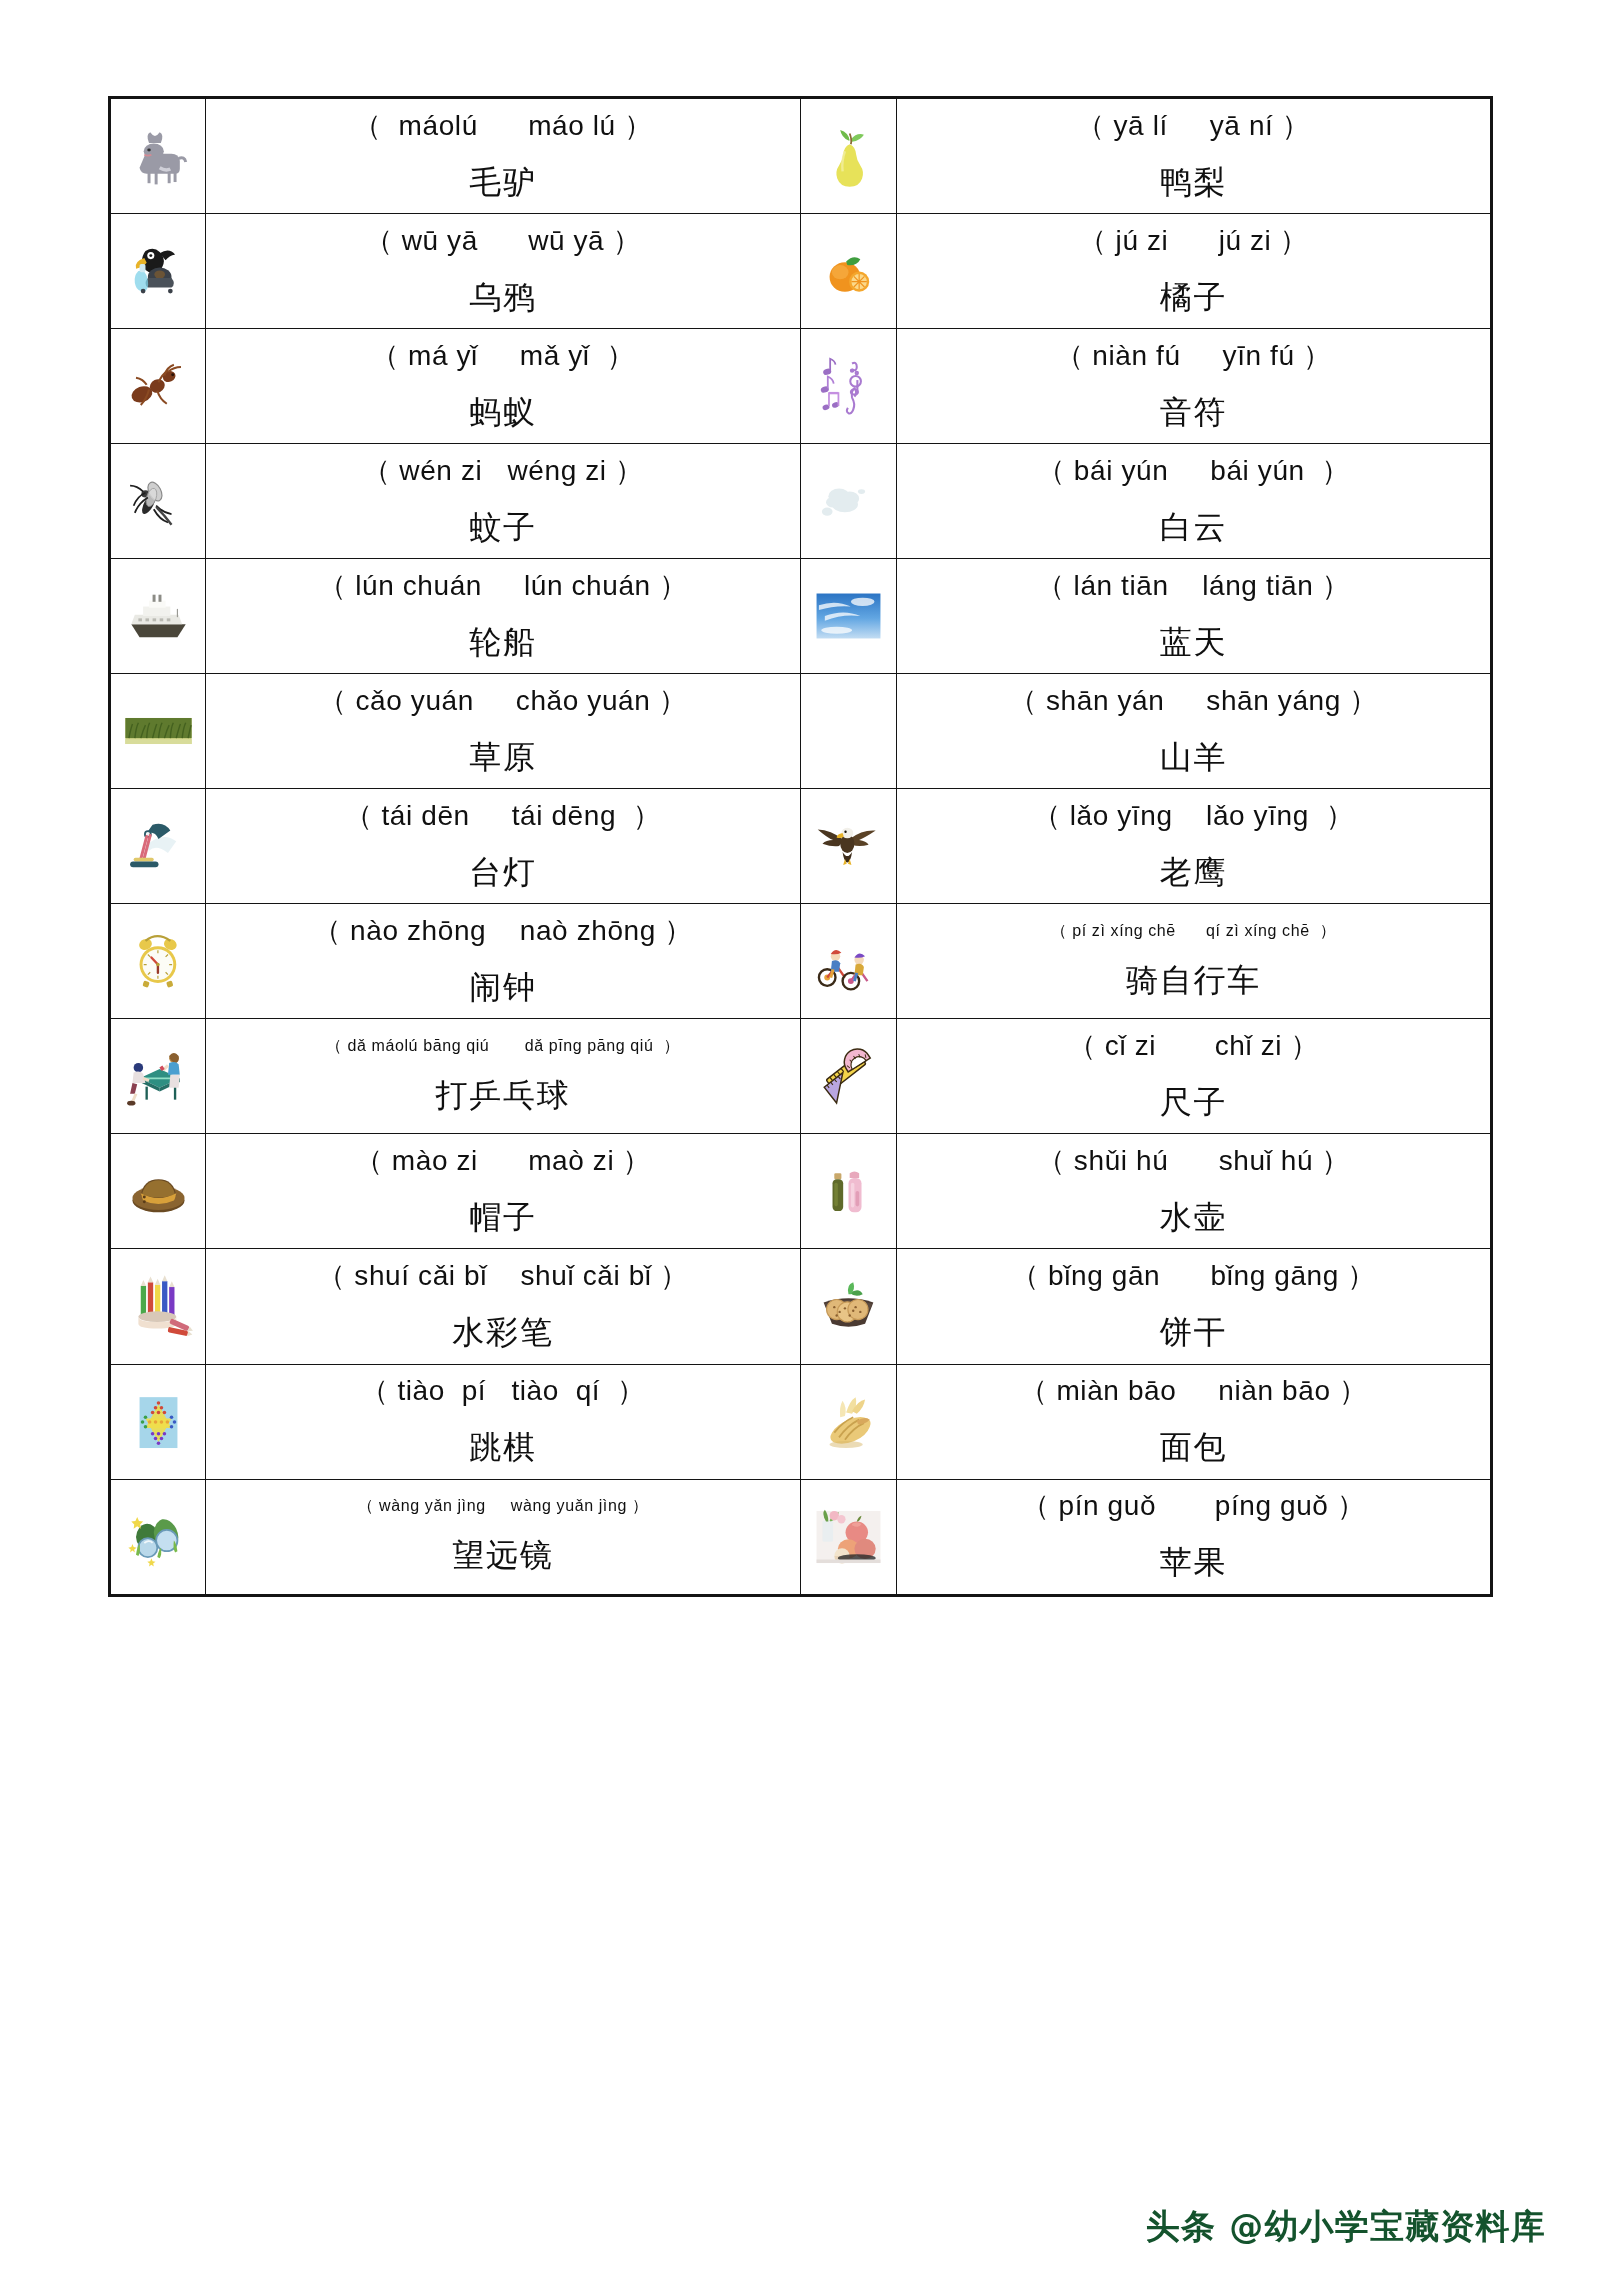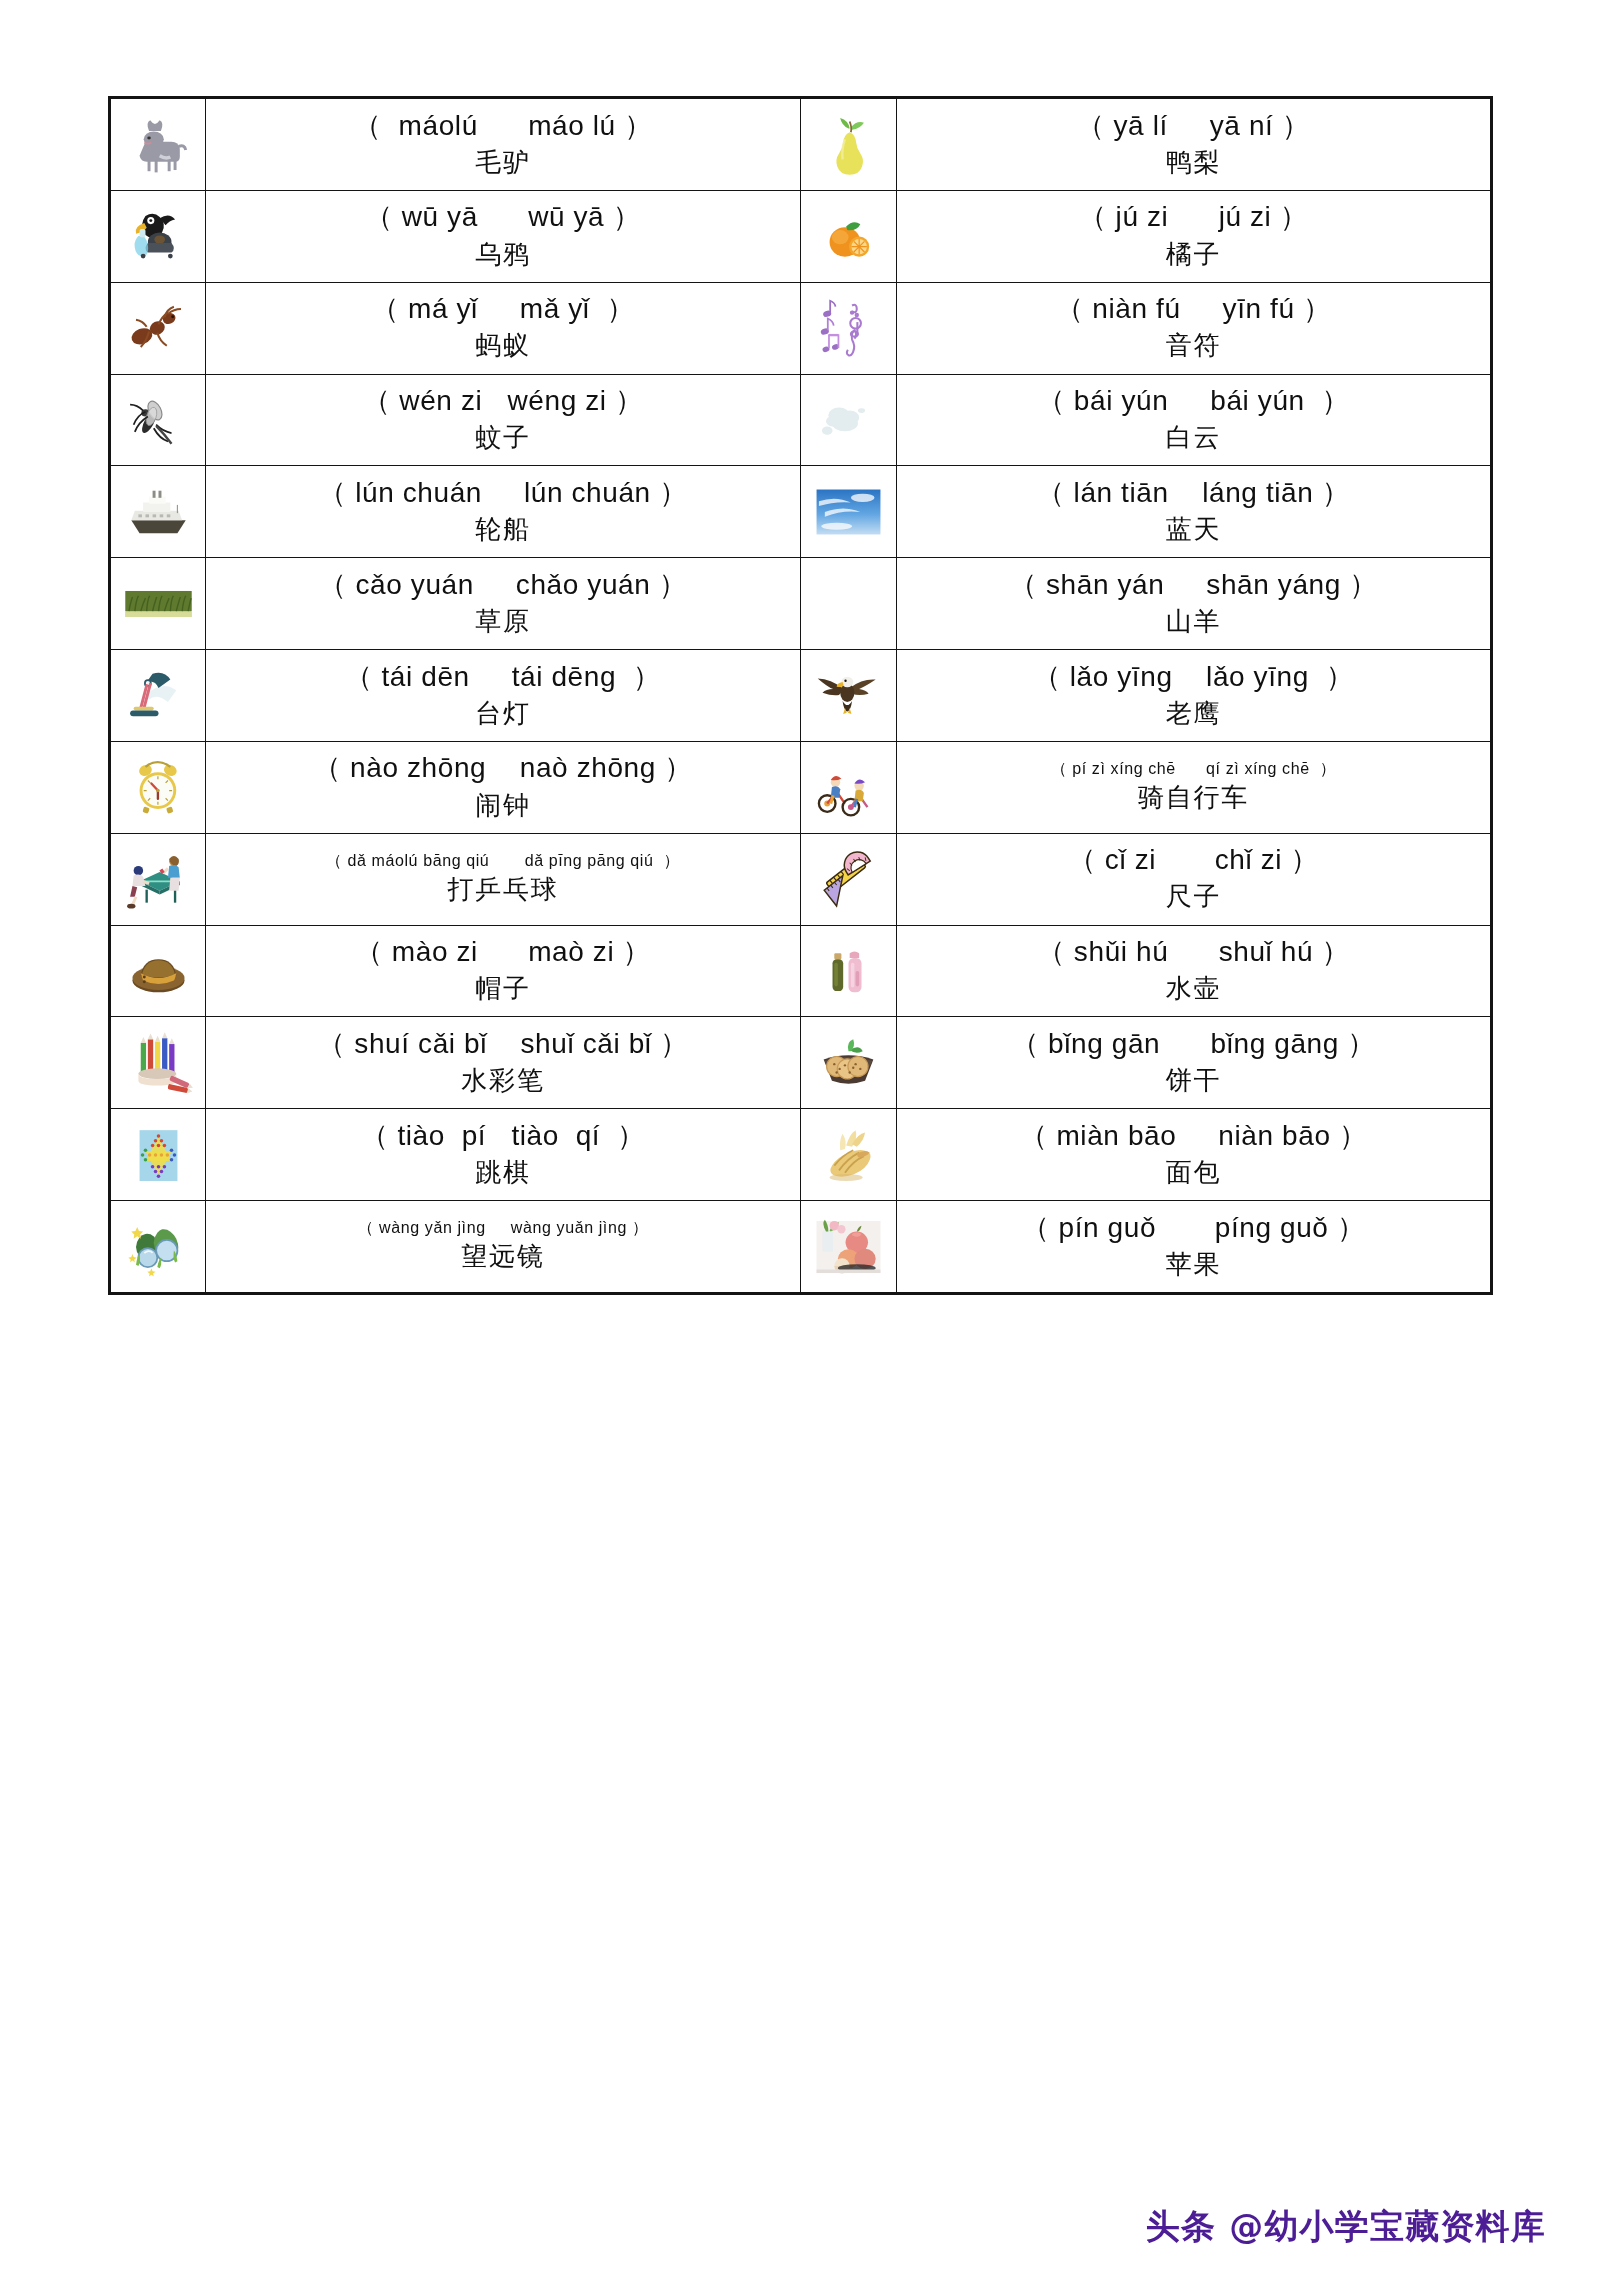--- a/index.html
+++ b/index.html
@@ -51,36 +51,36 @@
   }
   .pinyin{
     font-size:28px;
     line-height:1.22;
     letter-spacing:0.6px;
     white-space:pre;
     font-family:"Liberation Sans","DejaVu Sans",sans-serif;
   }
   .pinyin.small{font-size:16px;}
   .hanzi{
-    font-size:26px;
+    font-size:32px;
     line-height:1.2;
-    margin-top:4px;
+    margin-top:20px;
     letter-spacing:1.8px;
     font-family:"DejaVu Sans","Liberation Sans",sans-serif;
   }
 
   
   .watermark{
     position:absolute;
     right:70px;
     bottom:34px;
     font-size:34px;
     font-weight:bold;
     letter-spacing:1.2px;
-    color:#4c1d95;
+    color:#14532d;
     font-family:"DejaVu Sans","Liberation Sans",sans-serif;
     white-space:nowrap;
   }
 </style>
 </head>
 <body>
 
 <div class="page">
 
   <table class="wsheet" id="wsheet">

